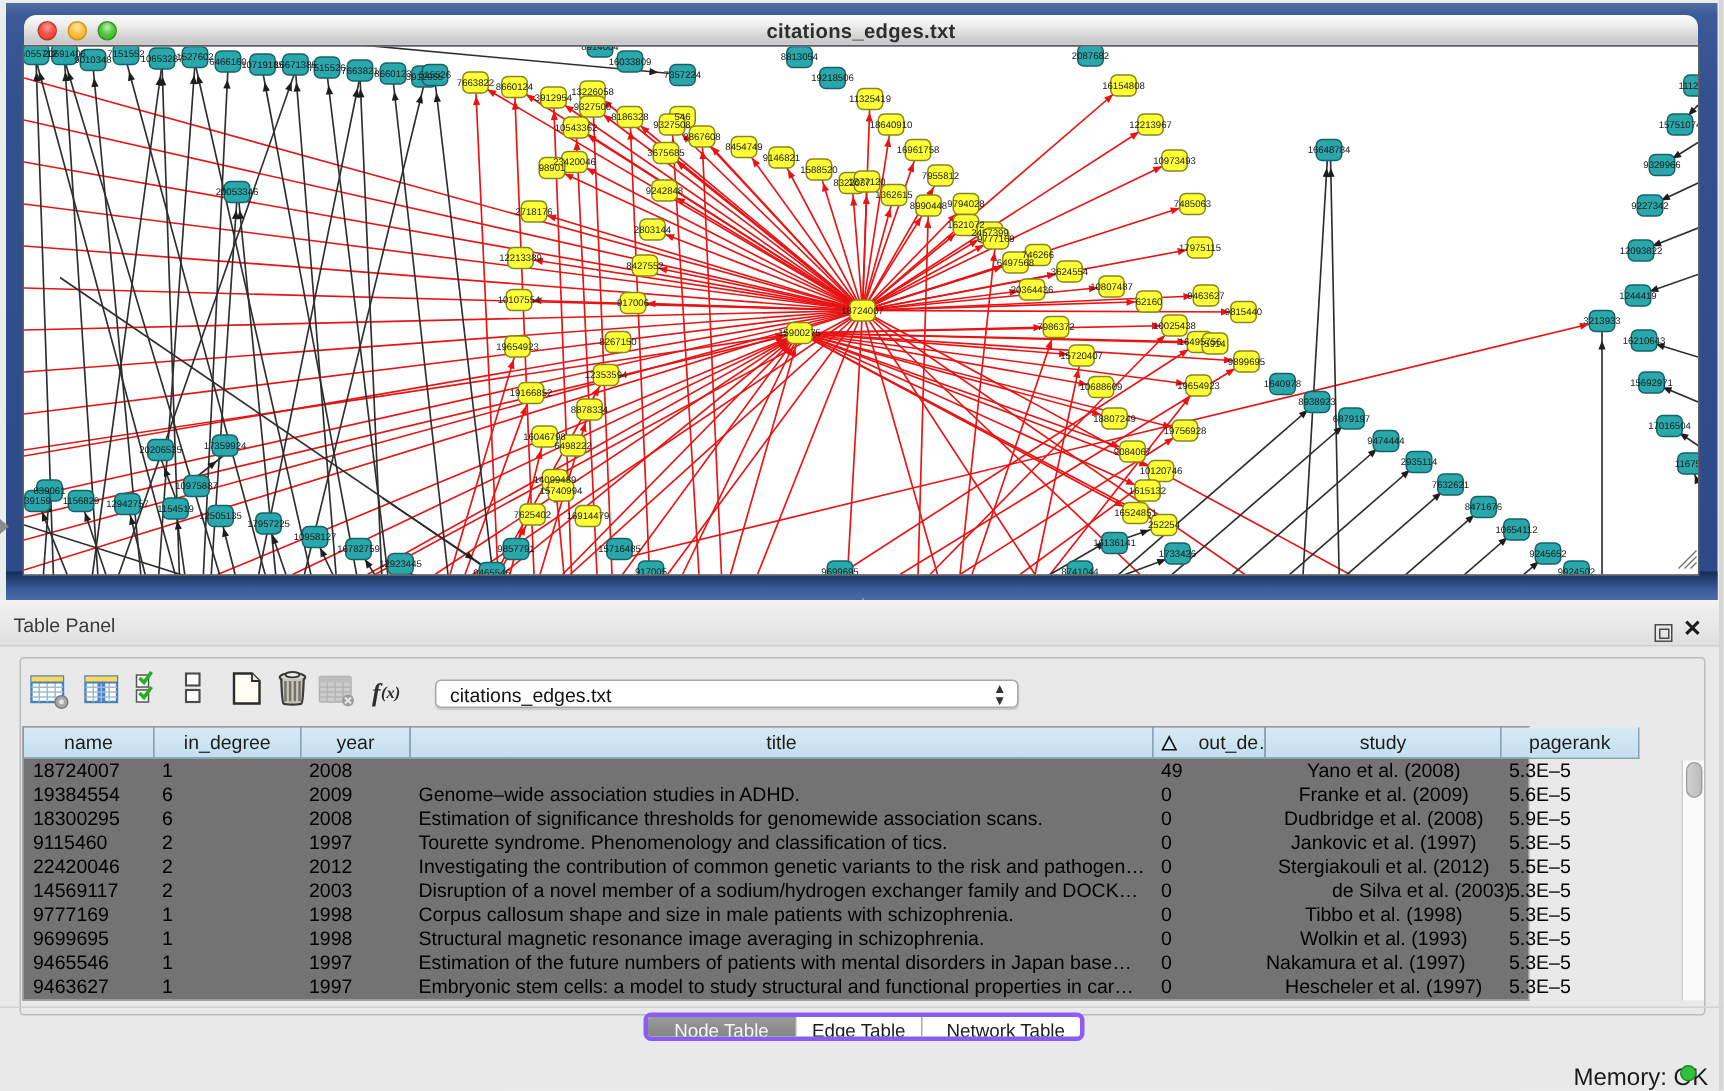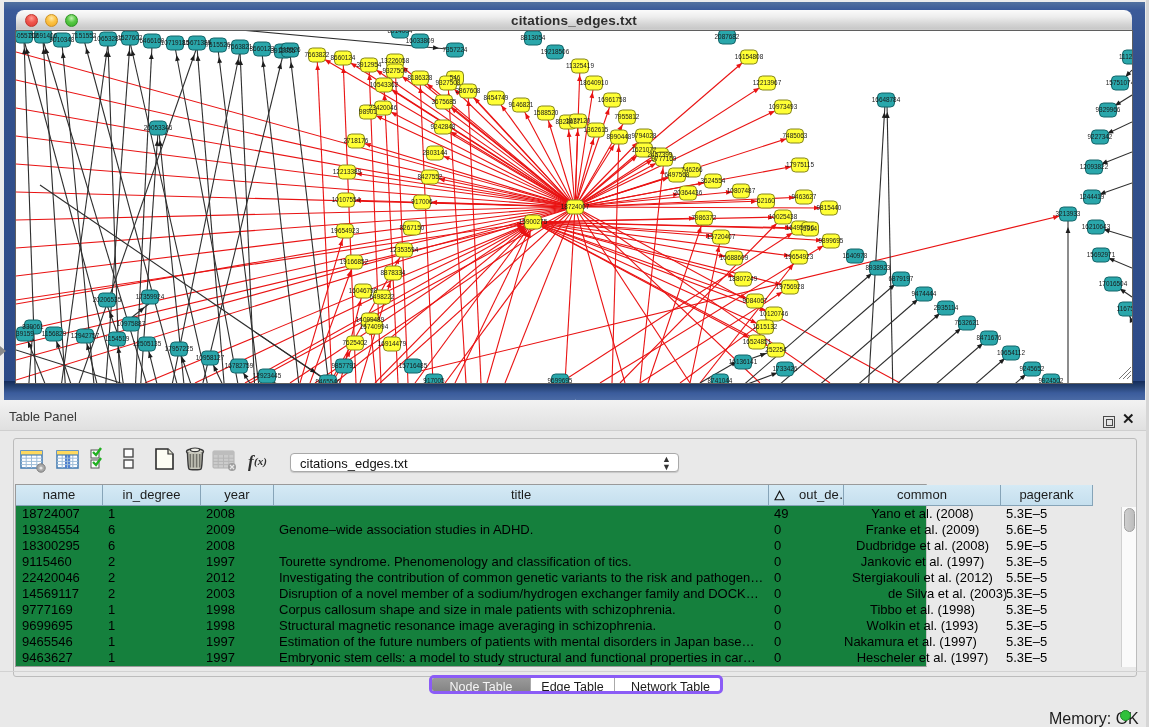--- a/index.html
+++ b/index.html
@@ -34,21 +34,21 @@
 #fltico{position:absolute;left:1103px;top:16px;width:12px;height:12px;border:1.5px solid #4a4a4a;}
 #fltico:before{content:"";position:absolute;left:2px;top:2px;width:5px;height:5px;border:1.5px solid #4a4a4a;}
 #xico{position:absolute;left:1122px;top:10px;font-size:15px;font-weight:700;color:#1a1a1a;}
 #cpanel{position:absolute;left:13px;top:38px;width:1124px;height:239px;
  background:#e9e9e9;border:1px solid #bcbcbc;border-radius:3px;}
 #combo{position:absolute;left:276px;top:14px;width:389px;height:19px;background:#fff;
  border:1px solid #a9a9a9;border-radius:4px;box-shadow:0 1px 1px rgba(0,0,0,.15);}
 #combo .ct{position:absolute;left:9px;top:2px;font-size:13px;color:#111;}
 #combo .ar{position:absolute;right:7px;top:1px;font-size:9px;color:#333;line-height:8px;}
 
-#tbl{position:absolute;left:1px;top:45px;width:912px;height:183px;background:#15803d;
+#tbl{position:absolute;left:1px;top:45px;width:1005px;height:183px;background:#737373;
  border:1px solid #9a9a9a;border-right:1px solid #c6c6c6;padding-left:24px;}
 .hrow{position:absolute;left:0;top:0;height:21px;background:linear-gradient(180deg,#d5eaf5 0,#c5dfee 100%);
  border-right:1px solid #86a4b8;border-bottom:1px solid #86a4b8;
  font-size:13px;color:#1c1c1c;text-align:center;line-height:20px;}
 .drow{position:absolute;height:16px;font-size:13px;color:#000;line-height:16px;white-space:nowrap;overflow:hidden;}
 #vsb{position:absolute;left:1105px;top:22px;width:15px;height:160px;background:#fafafa;border-left:1px solid #d0d0d0;}
 #vsb .th{position:absolute;left:1.5px;top:1px;width:11px;height:24px;border-radius:6px;
  background:linear-gradient(90deg,#cfcfcf 0,#bdbdbd 100%);border:1px solid #9e9e9e;}
 
 #tabline{position:absolute;left:0;top:271px;width:1149px;height:1px;background:#d2d2d2;}
@@ -786,38 +786,39 @@
           <div class="ar">▲<br>▼</div>
         </div>
 <div id="tbl">
 <div class="hrow" style="left:0px;width:87px">name</div>
 <div class="hrow" style="left:87px;width:98px">in_degree</div>
 <div class="hrow" style="left:185px;width:73px">year</div>
 <div class="hrow" style="left:258px;width:495px">title</div>
 <div class="hrow" style="left:753px;width:75px"><svg style="position:absolute;left:5px;top:5px" width="11" height="11" viewBox="0 0 11 11">
               <path d="M5.5 1.2 10 9.8H1z" fill="#cfe7f2" stroke="#111" stroke-width="1.1"></path>
             </svg><span style="margin-left:30px">out_de…</span></div>
-<div class="hrow" style="left:828px;width:157px">common</div>
+<div class="hrow" style="left:828px;width:157px">study</div>
 <div class="hrow" style="left:985px;width:92px">pagerank</div>
 <div class="drow" style="left:6px;top:21px;width:80px">18724007</div>
 <div class="drow" style="left:92px;top:21px;width:90px">1</div>
 <div class="drow" style="left:190px;top:21px;width:65px">2008</div>
 <div class="drow" style="left:758px;top:21px;width:68px">49</div>
 <div class="drow" style="left:828px;top:21px;width:157px;text-align:center">Yano et al. (2008)</div>
 <div class="drow" style="left:990px;top:21px;width:85px">5.3E–5</div>
 <div class="drow" style="left:6px;top:37px;width:80px">19384554</div>
 <div class="drow" style="left:92px;top:37px;width:90px">6</div>
 <div class="drow" style="left:190px;top:37px;width:65px">2009</div>
 <div class="drow" style="left:263px;top:37px;width:488px">Genome–wide association studies in ADHD.</div>
 <div class="drow" style="left:758px;top:37px;width:68px">0</div>
 <div class="drow" style="left:828px;top:37px;width:157px;text-align:center">Franke et al. (2009)</div>
 <div class="drow" style="left:990px;top:37px;width:85px">5.6E–5</div>
 <div class="drow" style="left:6px;top:53px;width:80px">18300295</div>
 <div class="drow" style="left:92px;top:53px;width:90px">6</div>
 <div class="drow" style="left:190px;top:53px;width:65px">2008</div>
+<div class="drow" style="left:263px;top:53px;width:488px">Estimation of significance thresholds for genomewide association scans.</div>
 <div class="drow" style="left:758px;top:53px;width:68px">0</div>
 <div class="drow" style="left:828px;top:53px;width:157px;text-align:center">Dudbridge et al. (2008)</div>
 <div class="drow" style="left:990px;top:53px;width:85px">5.9E–5</div>
 <div class="drow" style="left:6px;top:69px;width:80px">9115460</div>
 <div class="drow" style="left:92px;top:69px;width:90px">2</div>
 <div class="drow" style="left:190px;top:69px;width:65px">1997</div>
 <div class="drow" style="left:263px;top:69px;width:488px">Tourette syndrome. Phenomenology and classification of tics.</div>
 <div class="drow" style="left:758px;top:69px;width:68px">0</div>
 <div class="drow" style="left:828px;top:69px;width:157px;text-align:center">Jankovic et al. (1997)</div>
 <div class="drow" style="left:990px;top:69px;width:85px">5.3E–5</div>

